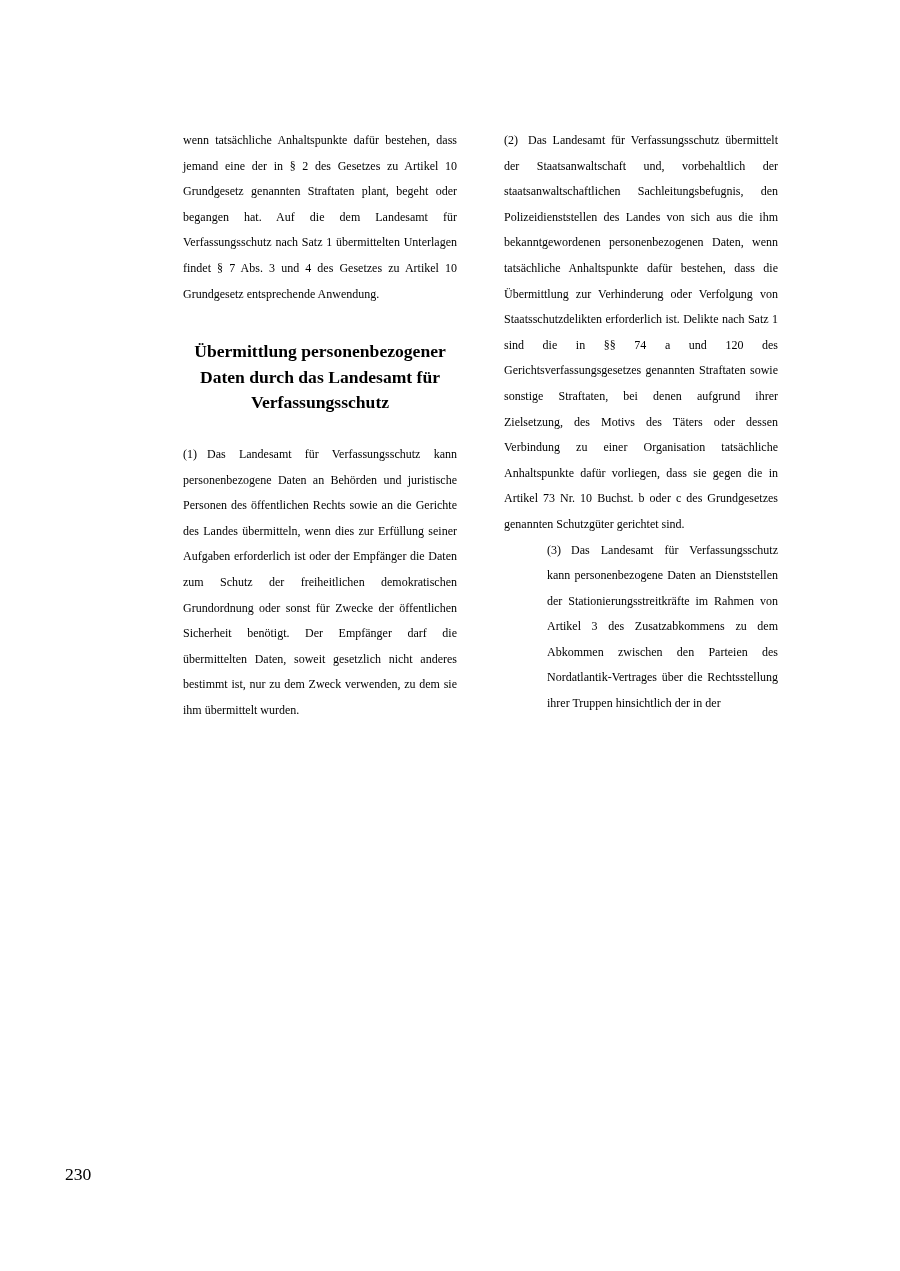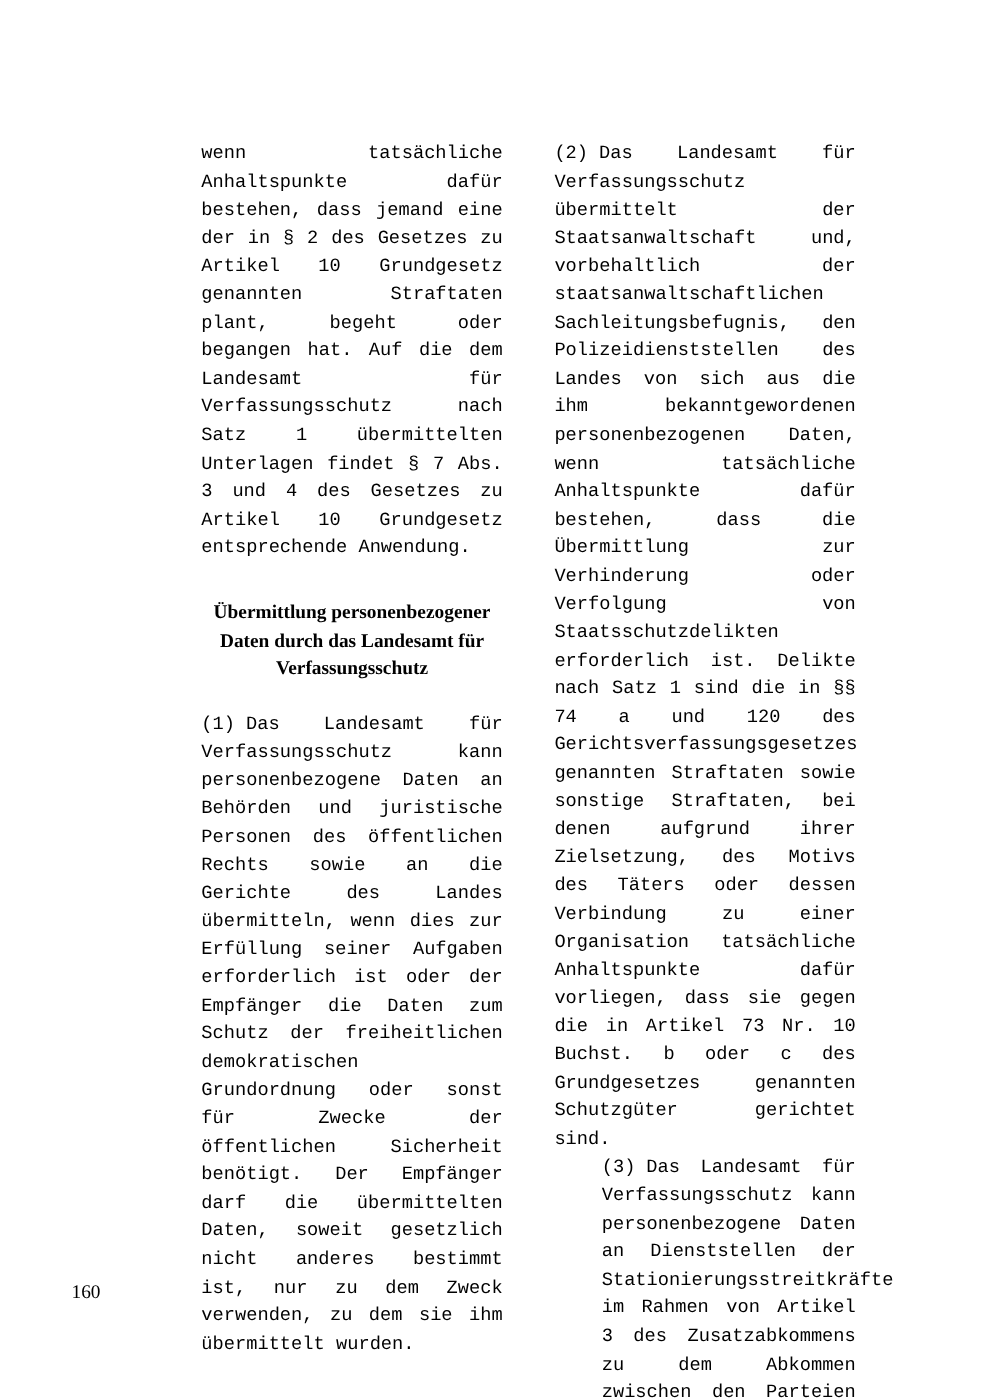--- a/index.html
+++ b/index.html
@@ -29,26 +29,25 @@
     width: 595px;
     display: flex;
     flex-direction: row;
     justify-content: space-between;
   }
   .col {
     width: 274px;
   }
   p {
     margin: 0 0 0 0;
-    font-size: 17px;
+    font-size: 12px;
     line-height: 25.6px;
     text-align: justify;
     text-justify: inter-word;
     hyphens: manual;
-    font-family: Liberation Mono, monospace;
   }
   p.body + p.body {
     margin-top: 0;
     margin-left: 43px;
   }
   .gap-before {
     margin-top: 25px;
   }
   .heading-block {
     text-align: center;
@@ -99,15 +98,15 @@
     <div class="col">
 
       <p class="body"><span class="pnum">(2)</span><span>Das Landesamt für Verfassungsschutz übermittelt der Staatsanwaltschaft und, vorbehaltlich der staatsanwaltschaftlichen Sachleitungsbefugnis, den Polizeidienststellen des Landes von sich aus die ihm bekanntgewordenen personenbezogenen Daten, wenn tatsächliche Anhaltspunkte dafür bestehen, dass die Übermittlung zur Verhinderung oder Verfolgung von Staatsschutzdelikten erforderlich ist. Delikte nach Satz 1 sind die in §§ 74 a und 120 des Gerichtsverfassungsgesetzes genannten Straftaten sowie sonstige Straftaten, bei denen aufgrund ihrer Zielsetzung, des Motivs des Täters oder dessen Verbindung zu einer Organisation tatsächliche Anhaltspunkte dafür vorliegen, dass sie gegen die in Artikel 73 Nr. 10 Buchst. b oder c des Grundgesetzes genannten Schutzgüter gerichtet sind.</span></p>
 
       <p class="body gap-before"><span class="pnum">(3)</span><span>Das Landesamt für Verfassungsschutz kann personenbezogene Daten an Dienststellen der Stationierungsstreitkräfte im Rahmen von Artikel 3 des Zusatzabkommens zu dem Abkommen zwischen den Parteien des Nordatlantik-Vertrages über die Rechtsstellung ihrer Truppen hinsichtlich der in der</span></p>
 
     </div>
 
   </div>
 
-  <div class="folio">160</div>
+  <div class="folio">230</div>
 
 </div>
 
 </body></html>

